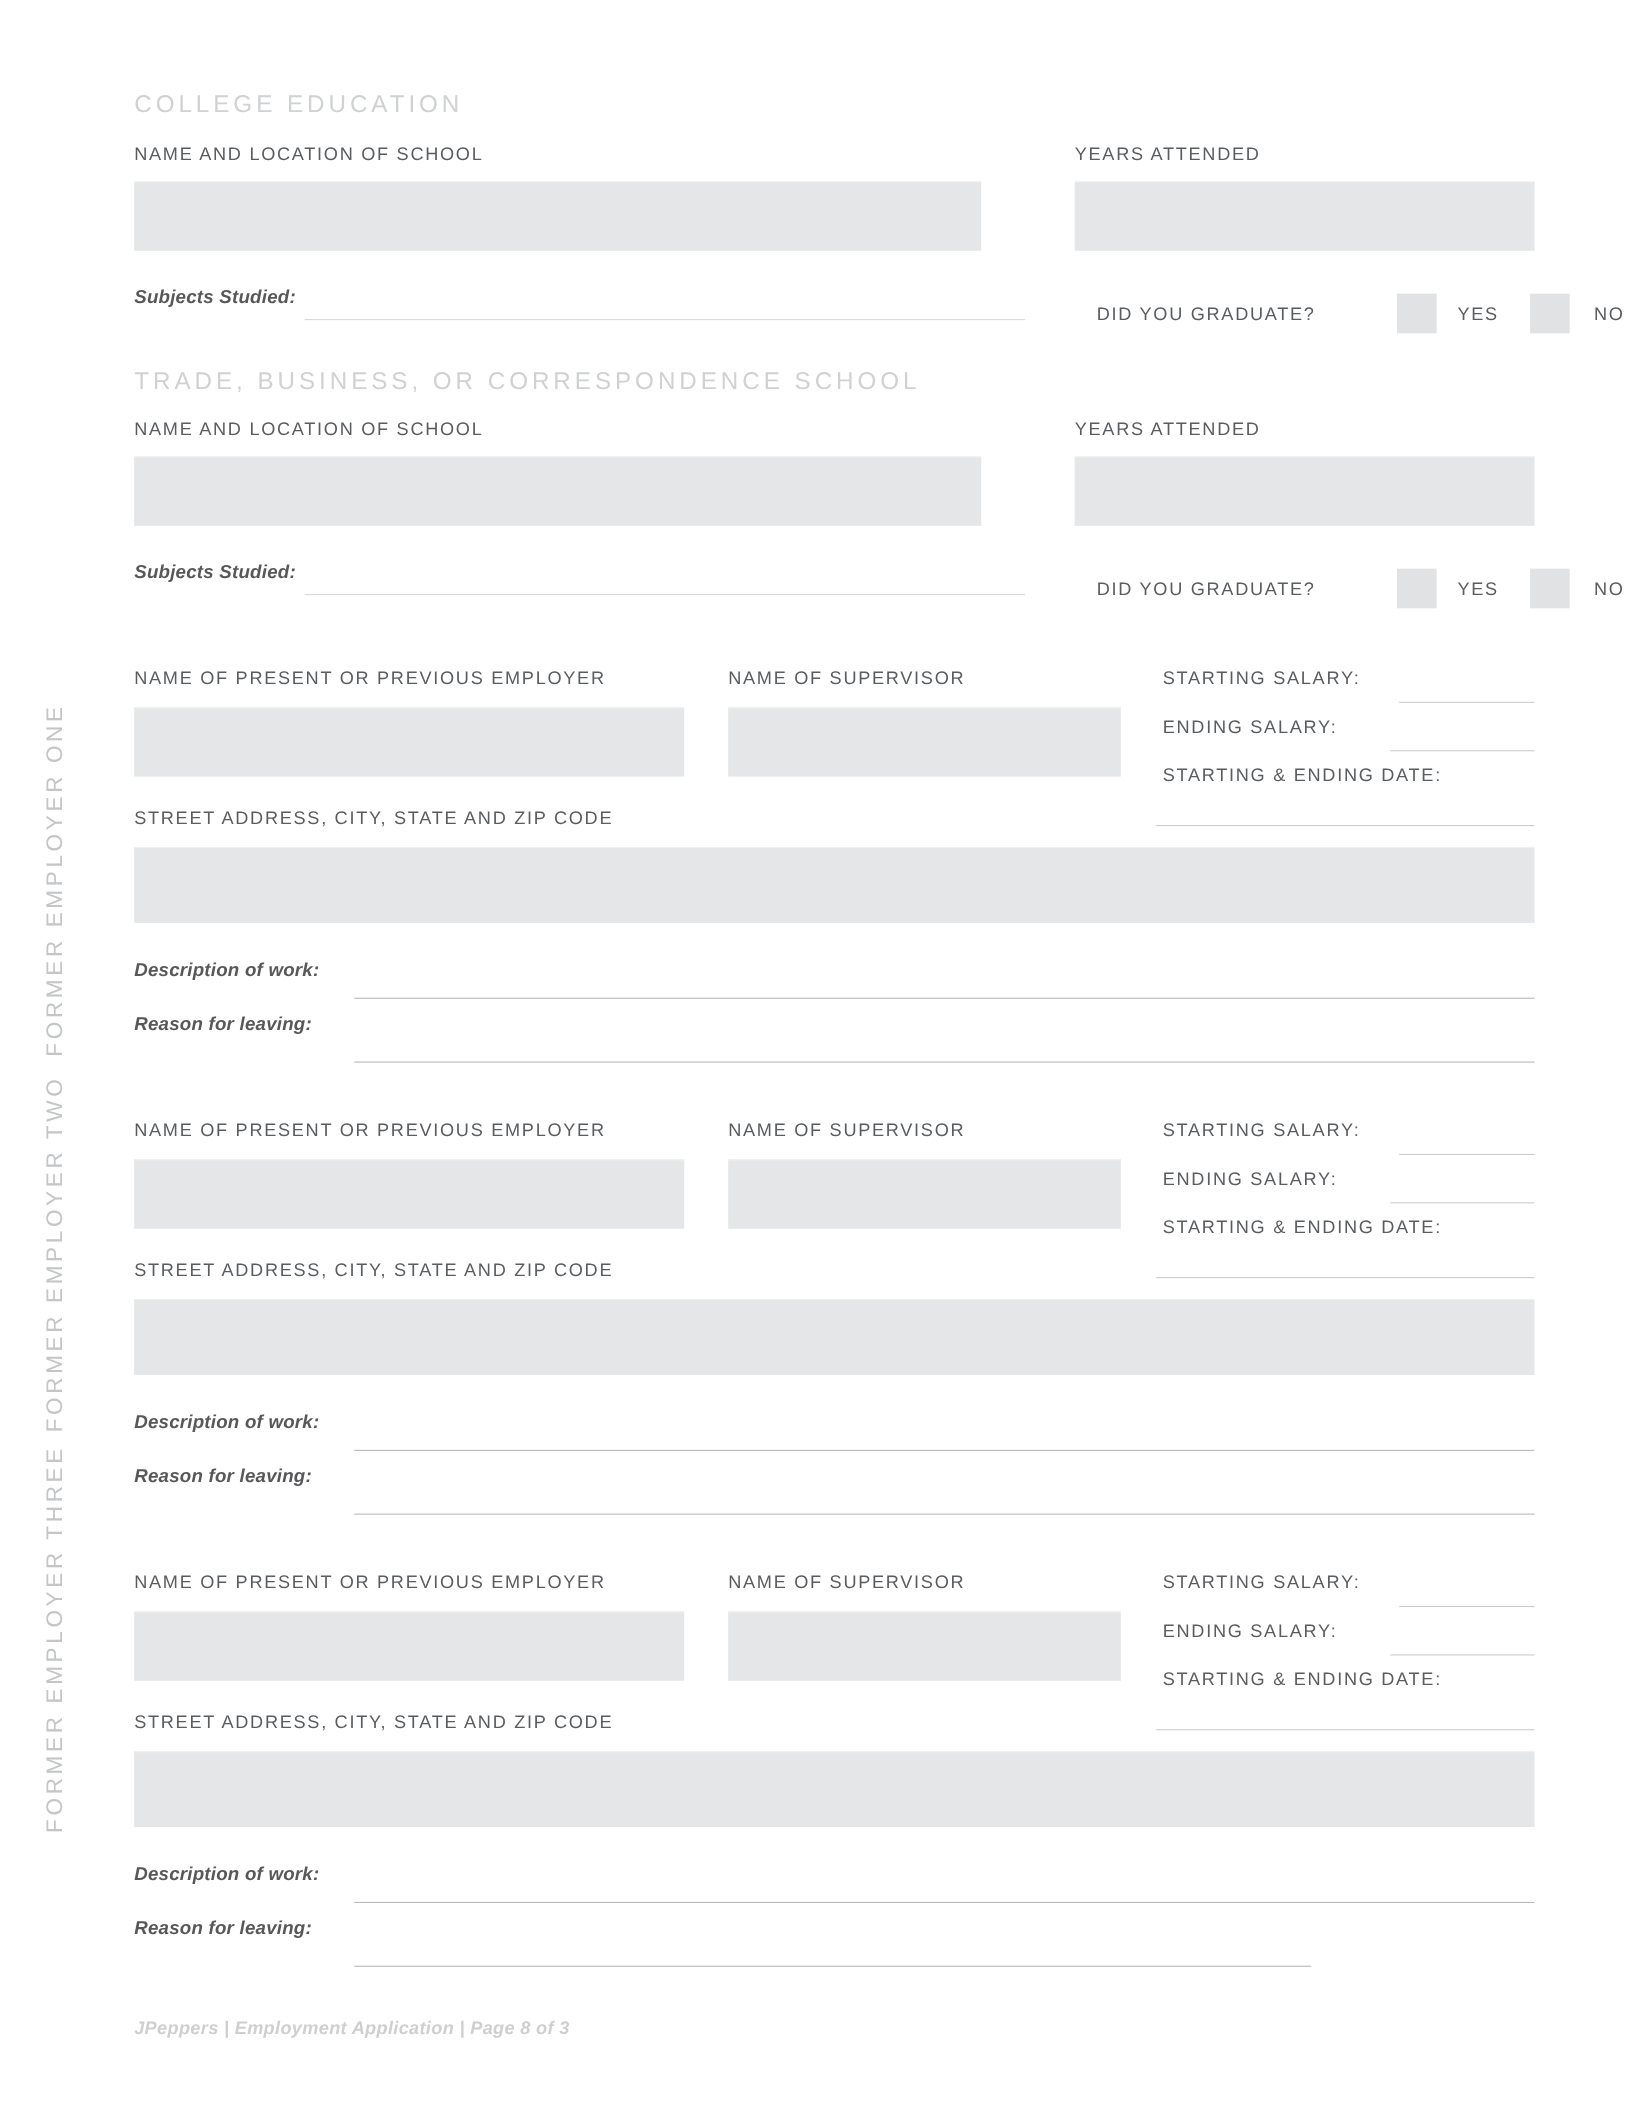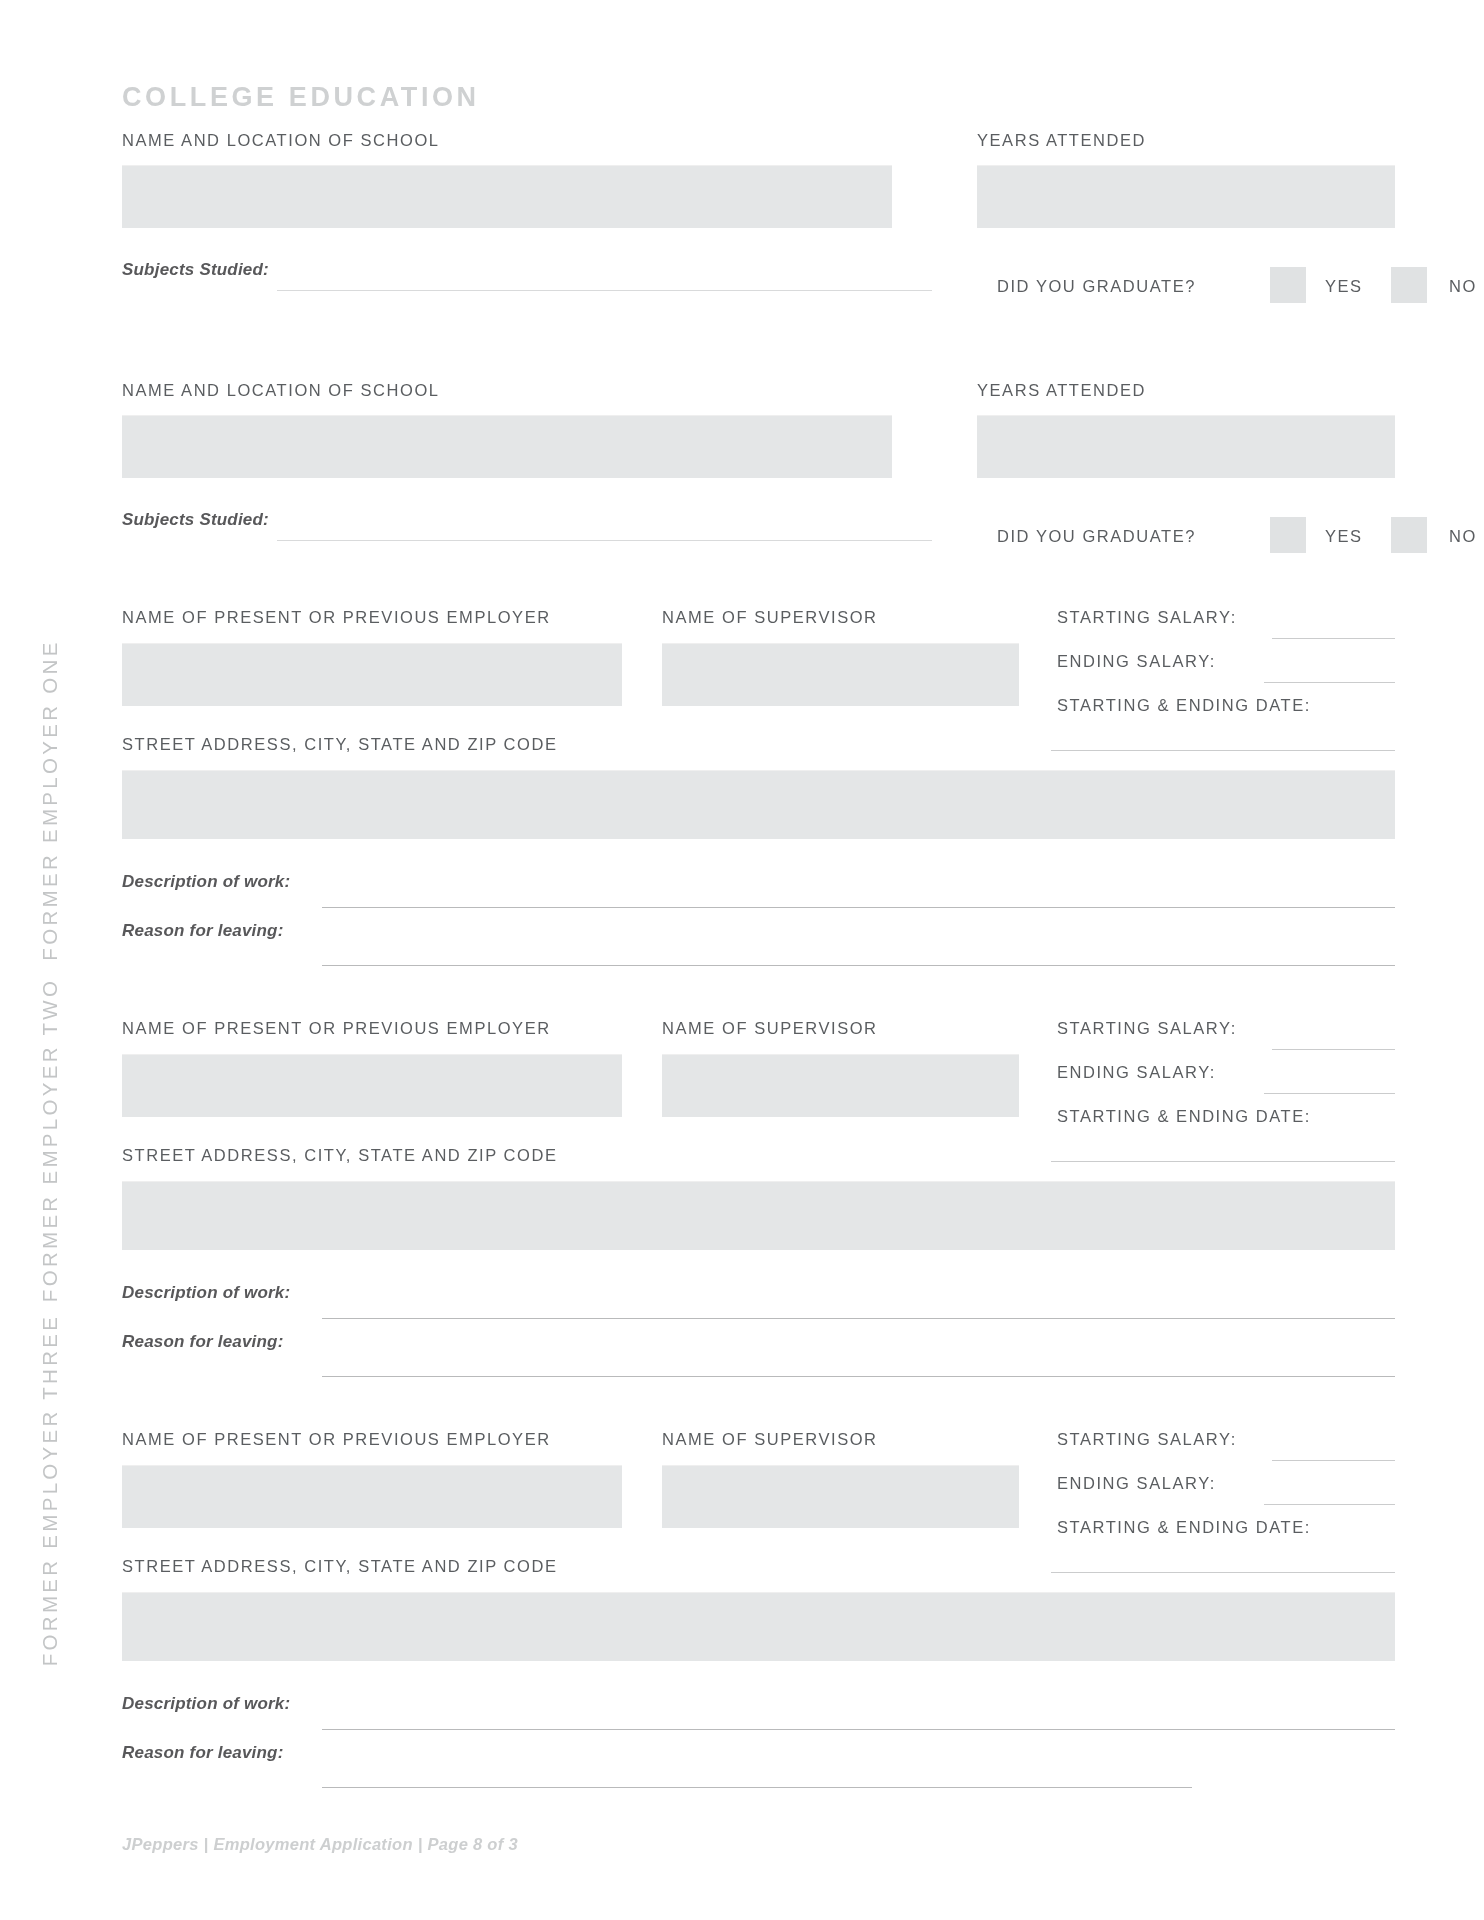--- a/index.html
+++ b/index.html
@@ -48,23 +48,23 @@
     position: absolute;
     left: 122px;
     top: 0;
     width: 1273px;
     height: 1920px;
   }
 
   .section-title {
     position: absolute;
     color: #cfd1d2;
-    font-size: 27px;
+    font-size: 22px;
     letter-spacing: 3.6px;
-    font-weight: 700;
+    font-weight: 400;
     white-space: nowrap;
   }
 
   .field-label {
     position: absolute;
     color: #5a5d60;
     font-size: 16.5px;
     letter-spacing: 1.55px;
     font-weight: 400;
     white-space: nowrap;
@@ -140,20 +140,21 @@
 
     <div class="italic-label" style="left:0px; top:260px;">Subjects Studied:</div>
     <div class="rule faint" style="left:155px; top:290px; width:655px;"></div>
 
     <div class="field-label" style="left:875px; top:277px;">DID YOU GRADUATE?</div>
     <div class="checkbox" style="left:1148px; top:267px;"></div>
     <div class="field-label" style="left:1203px; top:277px;">YES</div>
     <div class="checkbox" style="left:1269px; top:267px;"></div>
     <div class="field-label" style="left:1327px; top:277px;">NO</div>
 
+    <div class="section-title" style="left:0px; top:334px;">TRADE, BUSINESS, OR CORRESPONDENCE SCHOOL</div>
 
     <div class="field-label" style="left:0px; top:381px;">NAME AND LOCATION OF SCHOOL</div>
 
     <div class="field-label" style="left:855px; top:381px;">YEARS ATTENDED</div>
 
     <div class="box" style="left:0px; top:415px; width:770px; height:62px;"></div>
 
     <div class="box" style="left:855px; top:415px; width:418px; height:62px;"></div>
 
     <div class="italic-label" style="left:0px; top:510px;">Subjects Studied:</div>

